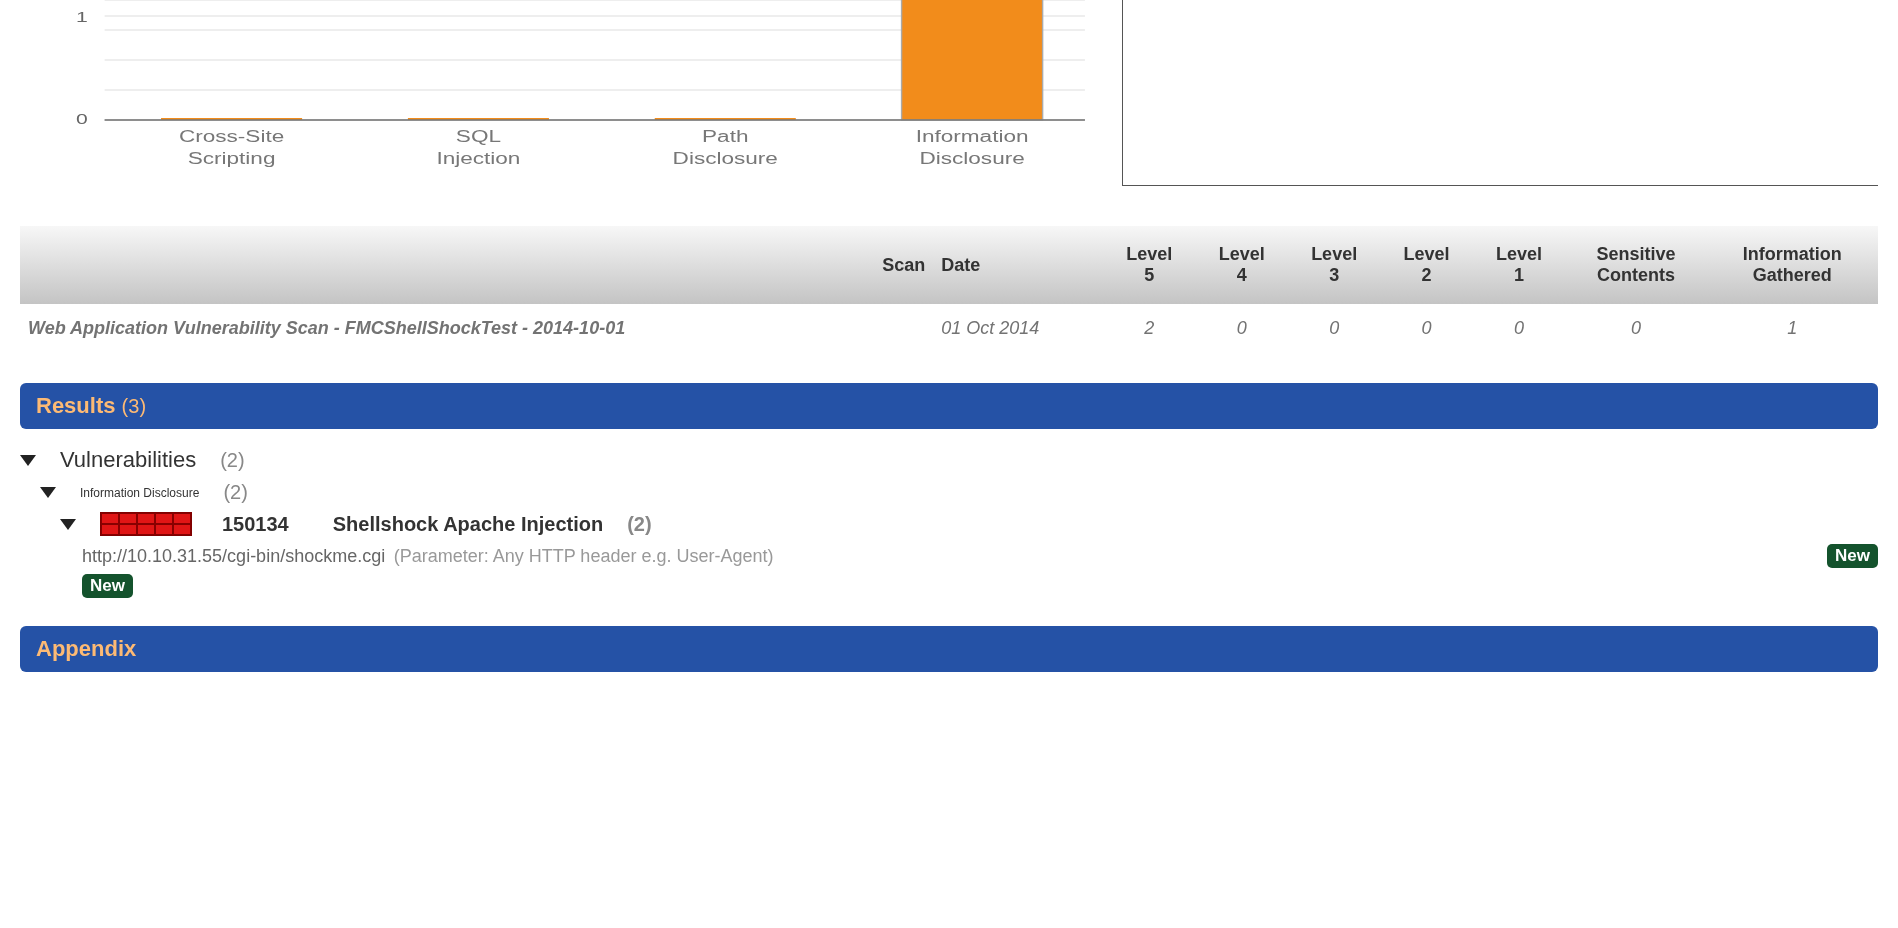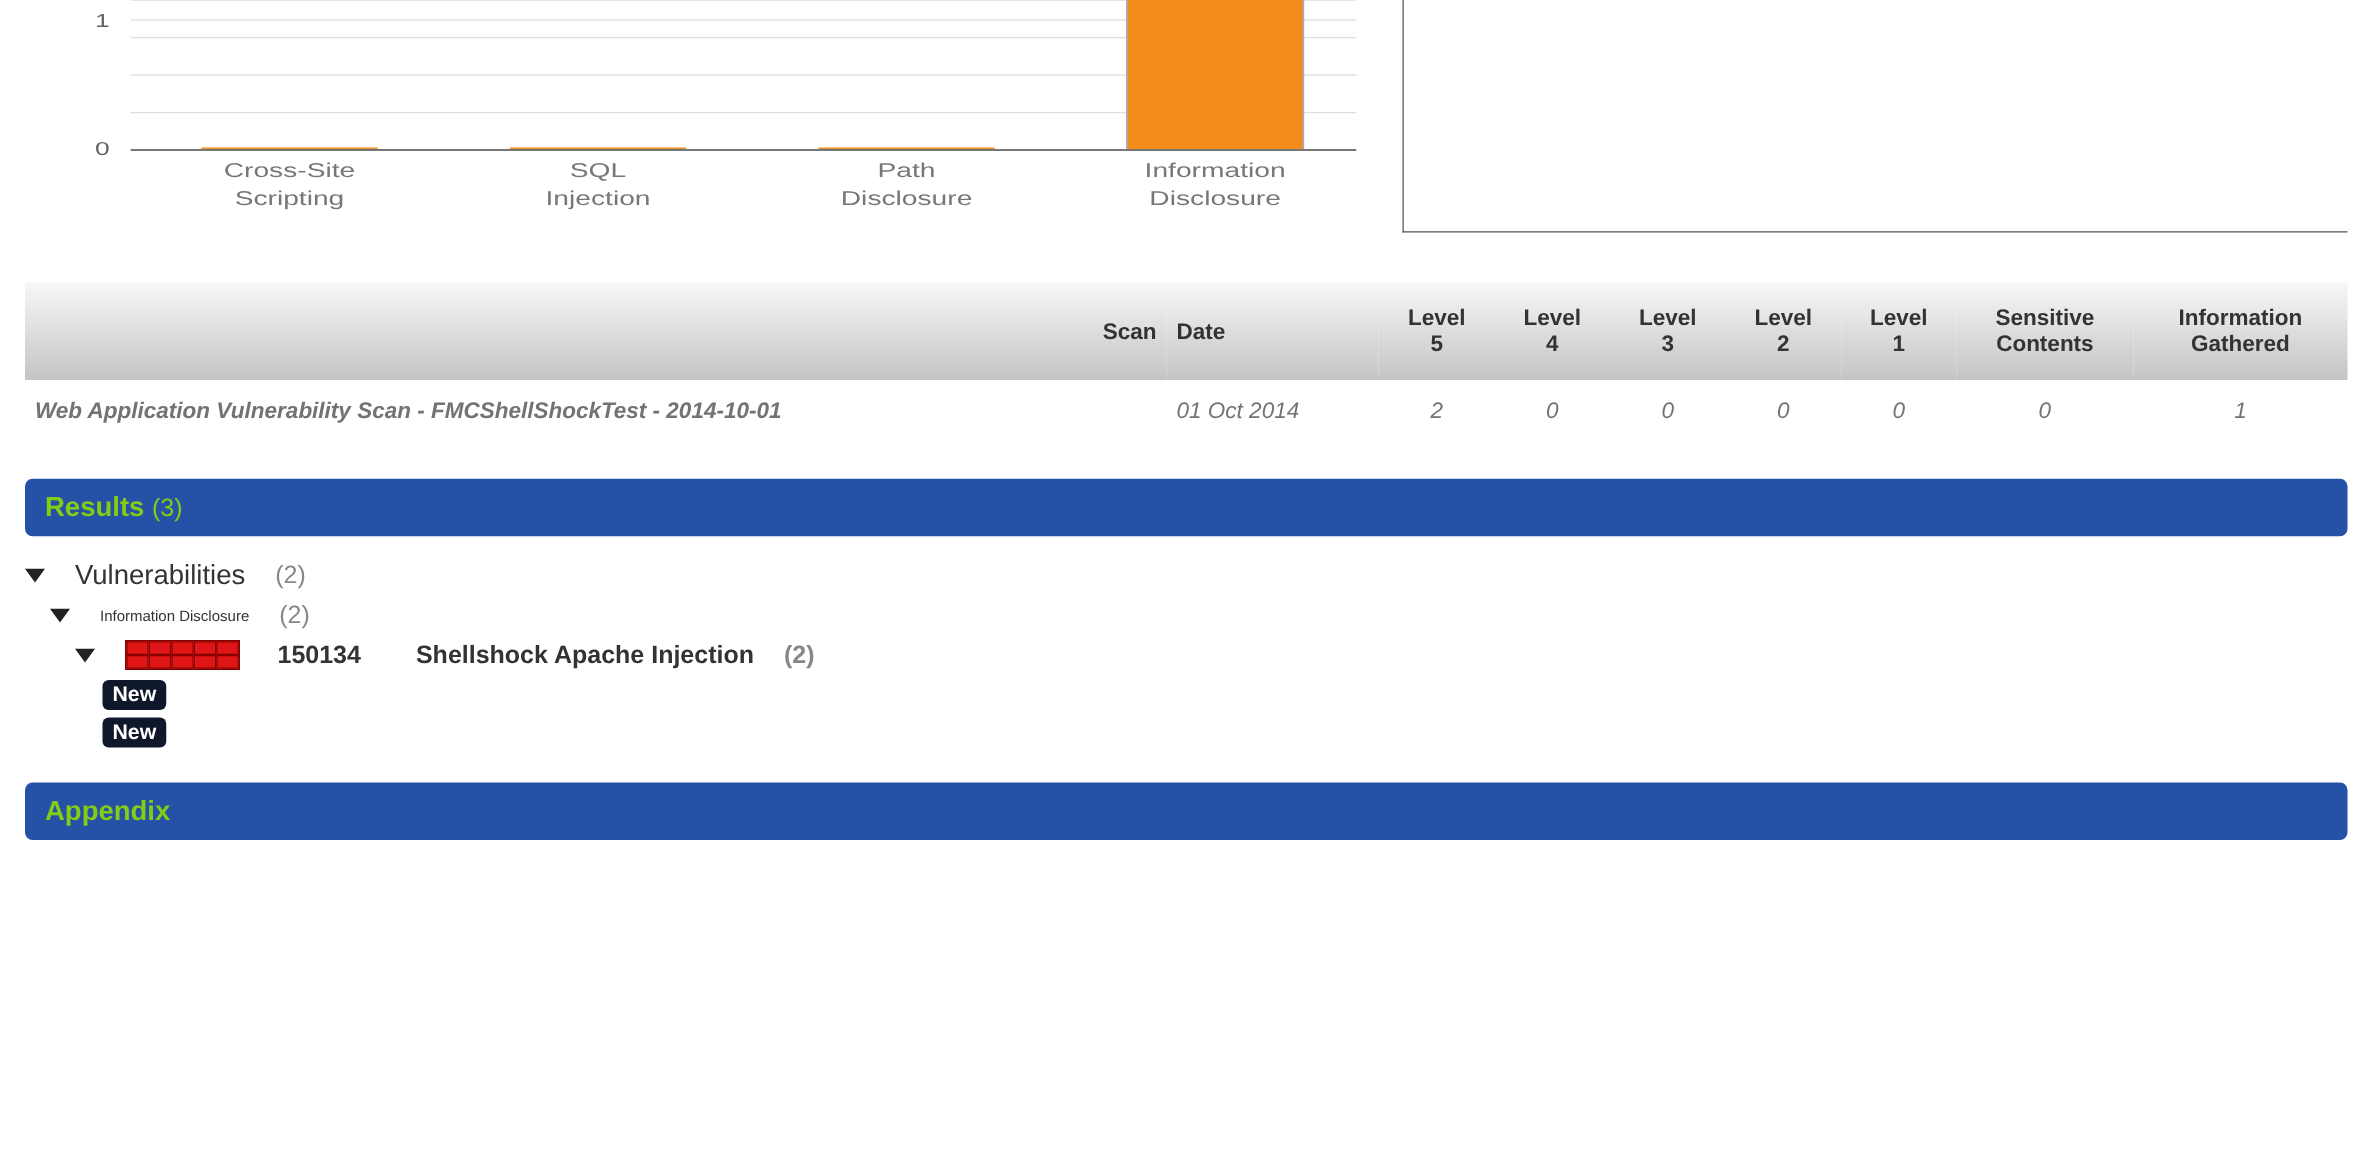--- a/index.html
+++ b/index.html
@@ -38,21 +38,21 @@
     color: #737373;
     padding: 14px 8px;
     text-align: center;
     font-style: italic;
   }
   .scan-table td:first-child { text-align: left; font-weight: bold; }
   .scan-table td:nth-child(2){ text-align:left;}
   
   .section-bar {
     background: #2552a6;
-    color: #84cc16;
+    color: #fdba74;
     padding: 10px 16px;
     border-radius: 6px;
     margin-top: 30px;
     font-size: 22px;
     font-weight: bold;
   }
   .section-bar .count { font-weight: normal; font-size: 20px; }
   
   .tree { margin-top: 18px; }
   .tree-row { display: flex; align-items: center; gap: 24px; margin: 8px 0; }
@@ -75,21 +75,21 @@
 
   .finding-link-row {
     display:flex;
     align-items:center;
     justify-content:space-between;
     margin:6px 0 6px 62px;
   }
   .finding-url { font-size:18px; color:#666; }
   .finding-param { font-size:18px; color:#999; margin-left:4px; }
   .new-badge {
-    background:#0f172a;
+    background:#14532d;
     color:#fff;
     font-weight:bold;
     font-size:17px;
     padding:2px 8px;
     border-radius:5px;
   }
 </style>
 </head>
 <body>
 
@@ -209,20 +209,24 @@
         <span class="cell"></span>
         <span class="cell"></span>
         <span class="cell"></span>
     </span>
     <span class="finding-id">150134</span>
     <span class="finding-title">Shellshock Apache Injection</span>
     <span class="tree-count">(2)</span>
   </div>
 
   <div class="finding-link-row">
+    <div>
+      <span class="finding-url">http://10.10.31.55/cgi-bin/shockme.cgi</span>
+      <span class="finding-param">(Parameter: Any HTTP header e.g. User-Agent)</span>
+    </div>
     <span class="new-badge">New</span>
   </div>
 
   <div class="finding-link-row">
     <span class="new-badge">New</span>
   </div>
 
 </div>
 
 <div class="section-bar" style="margin-top:28px">

